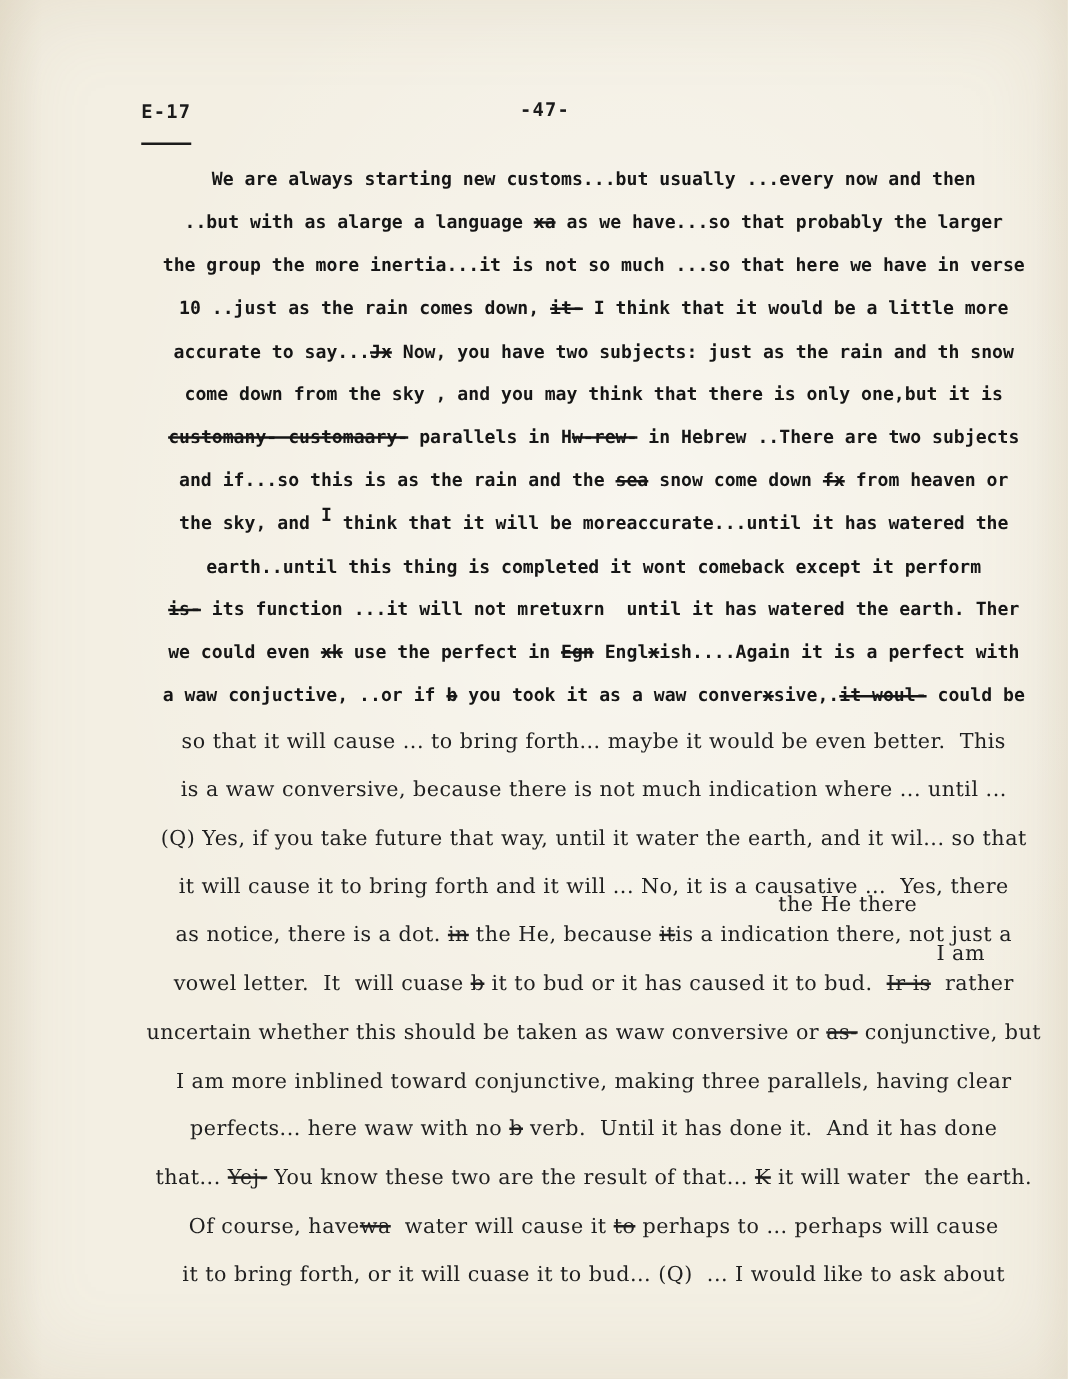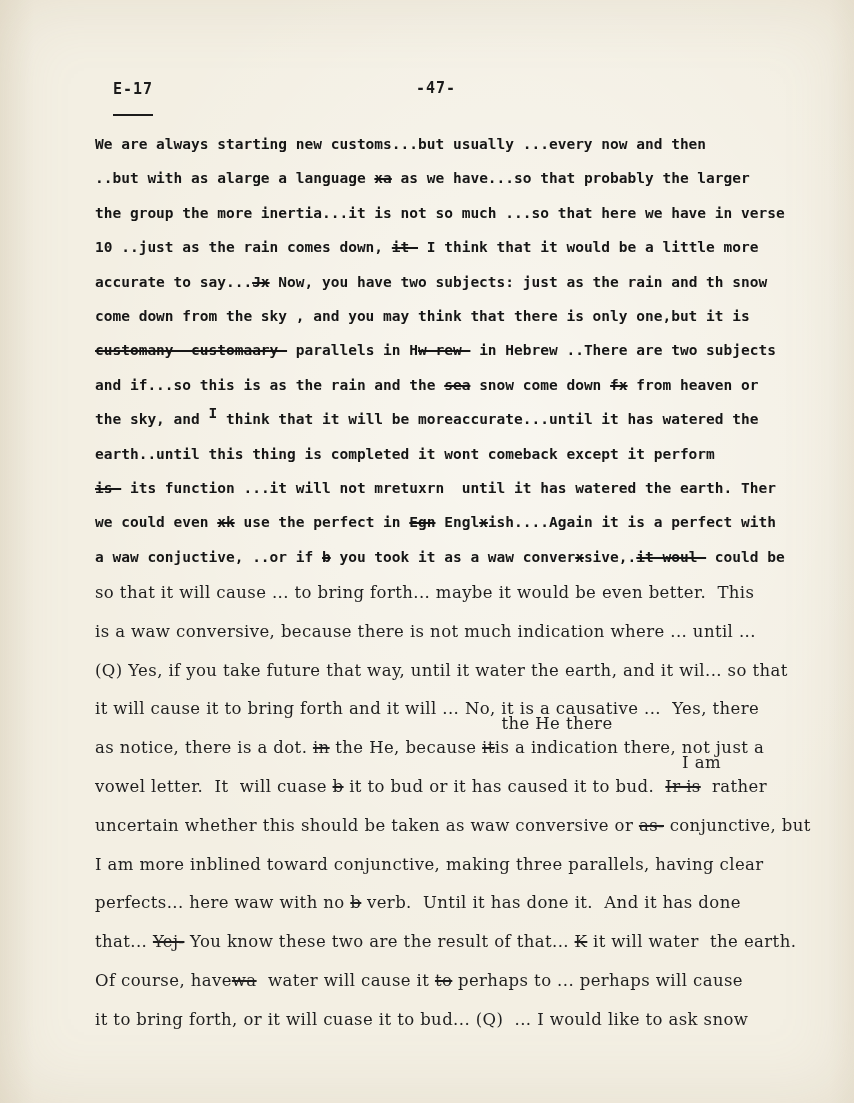--- a/index.html
+++ b/index.html
@@ -32,20 +32,21 @@
     letter-spacing:1px;
   }
   #doc{
     position:absolute;top:0;left:0;
     width:760px;
     padding:127px 0 0 95px;
   }
   .line{
     white-space:pre-wrap;
     position:relative;
+    text-align:center;
   }
   .f1{
     font:600 14.5px "DejaVu Sans Mono", monospace;
     line-height:34.4px;
     height:34.4px;
     color:#161616;
   }
   .f2{
     font:400 16.5px "DejaVu Serif", serif;
     letter-spacing:0.4px;
@@ -94,15 +95,15 @@
       <div class="line f2"><span>it will cause it to bring forth and it will ... No, it is a causative ...  Yes, there</span></div>
       <div class="line f2 insert"><span>                                                                        the He there</span></div>
       <div class="line f2"><span>as notice, there is a dot. </span><span class="strike">in</span><span> the He, because </span><span class="strike">it</span><span>is a indication there, not just a</span></div>
       <div class="line f2 insert"><span>                                                                                                        I am</span></div>
       <div class="line f2"><span>vowel letter.  It  will cuase </span><span class="strike">b</span><span> it to bud or it has caused it to bud.  </span><span class="strike">Ir is</span><span>  rather</span></div>
       <div class="line f2"><span>uncertain whether this should be taken as waw conversive or </span><span class="strike">as-</span><span> conjunctive, but</span></div>
       <div class="line f2"><span>I am more inblined toward conjunctive, making three parallels, having clear</span></div>
       <div class="line f2"><span>perfects... here waw with no </span><span class="strike">b</span><span> verb.  Until it has done it.  And it has done</span></div>
       <div class="line f2"><span>that... </span><span class="strike">Yej-</span><span> You know these two are the result of that... </span><span class="strike">K</span><span> it will water  the earth.</span></div>
       <div class="line f2"><span>Of course, have</span><span class="strike">wa</span><span>  water will cause it </span><span class="strike">to</span><span> perhaps to ... perhaps will cause</span></div>
-      <div class="line f2"><span>it to bring forth, or it will cuase it to bud... (Q)  ... I would like to ask snow</span></div>
+      <div class="line f2"><span>it to bring forth, or it will cuase it to bud... (Q)  ... I would like to ask about</span></div>
     </div>
 </div>
 
 </body></html>

